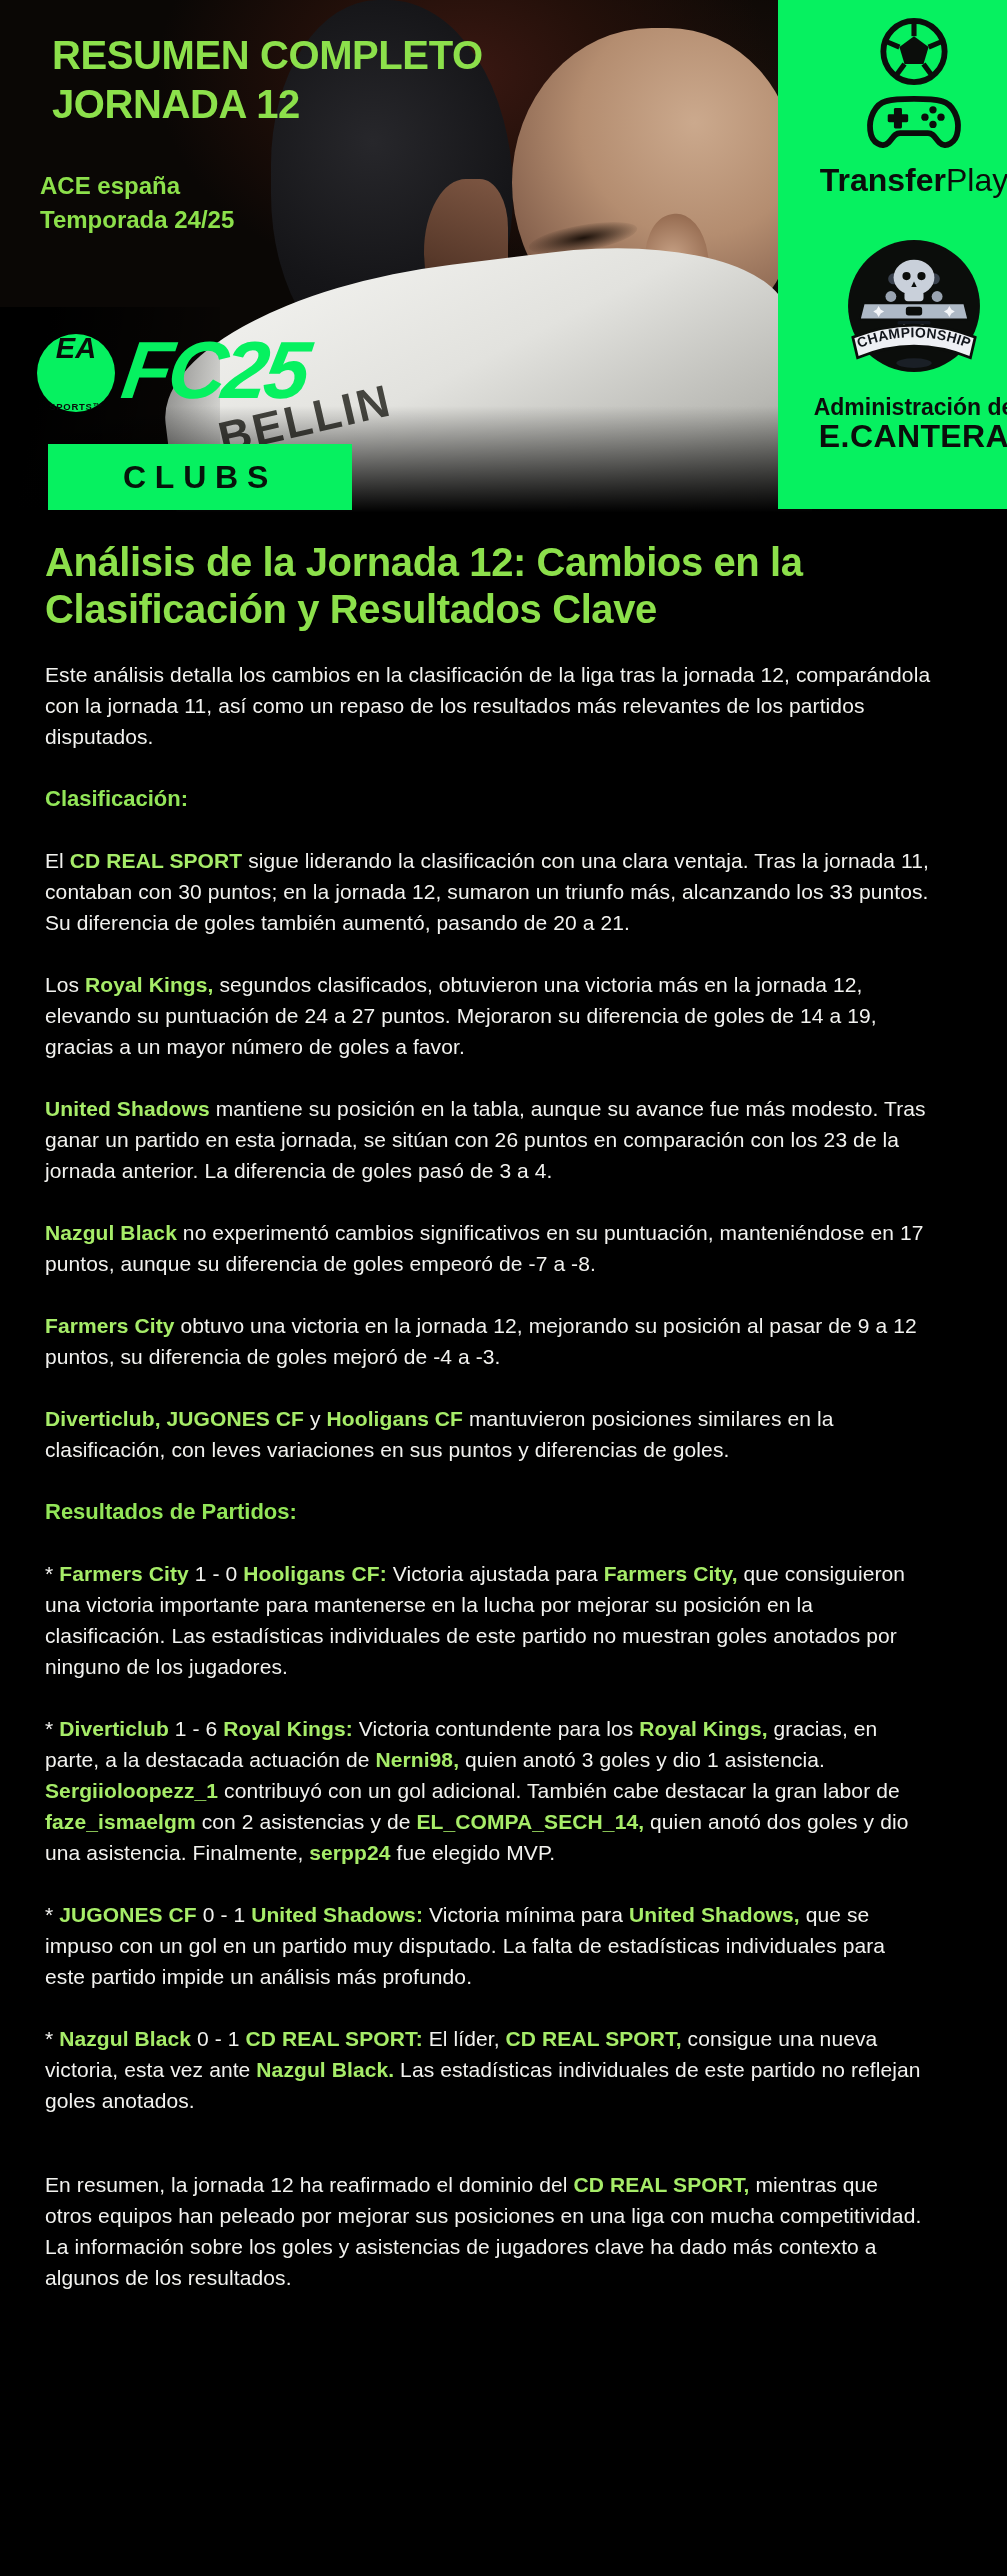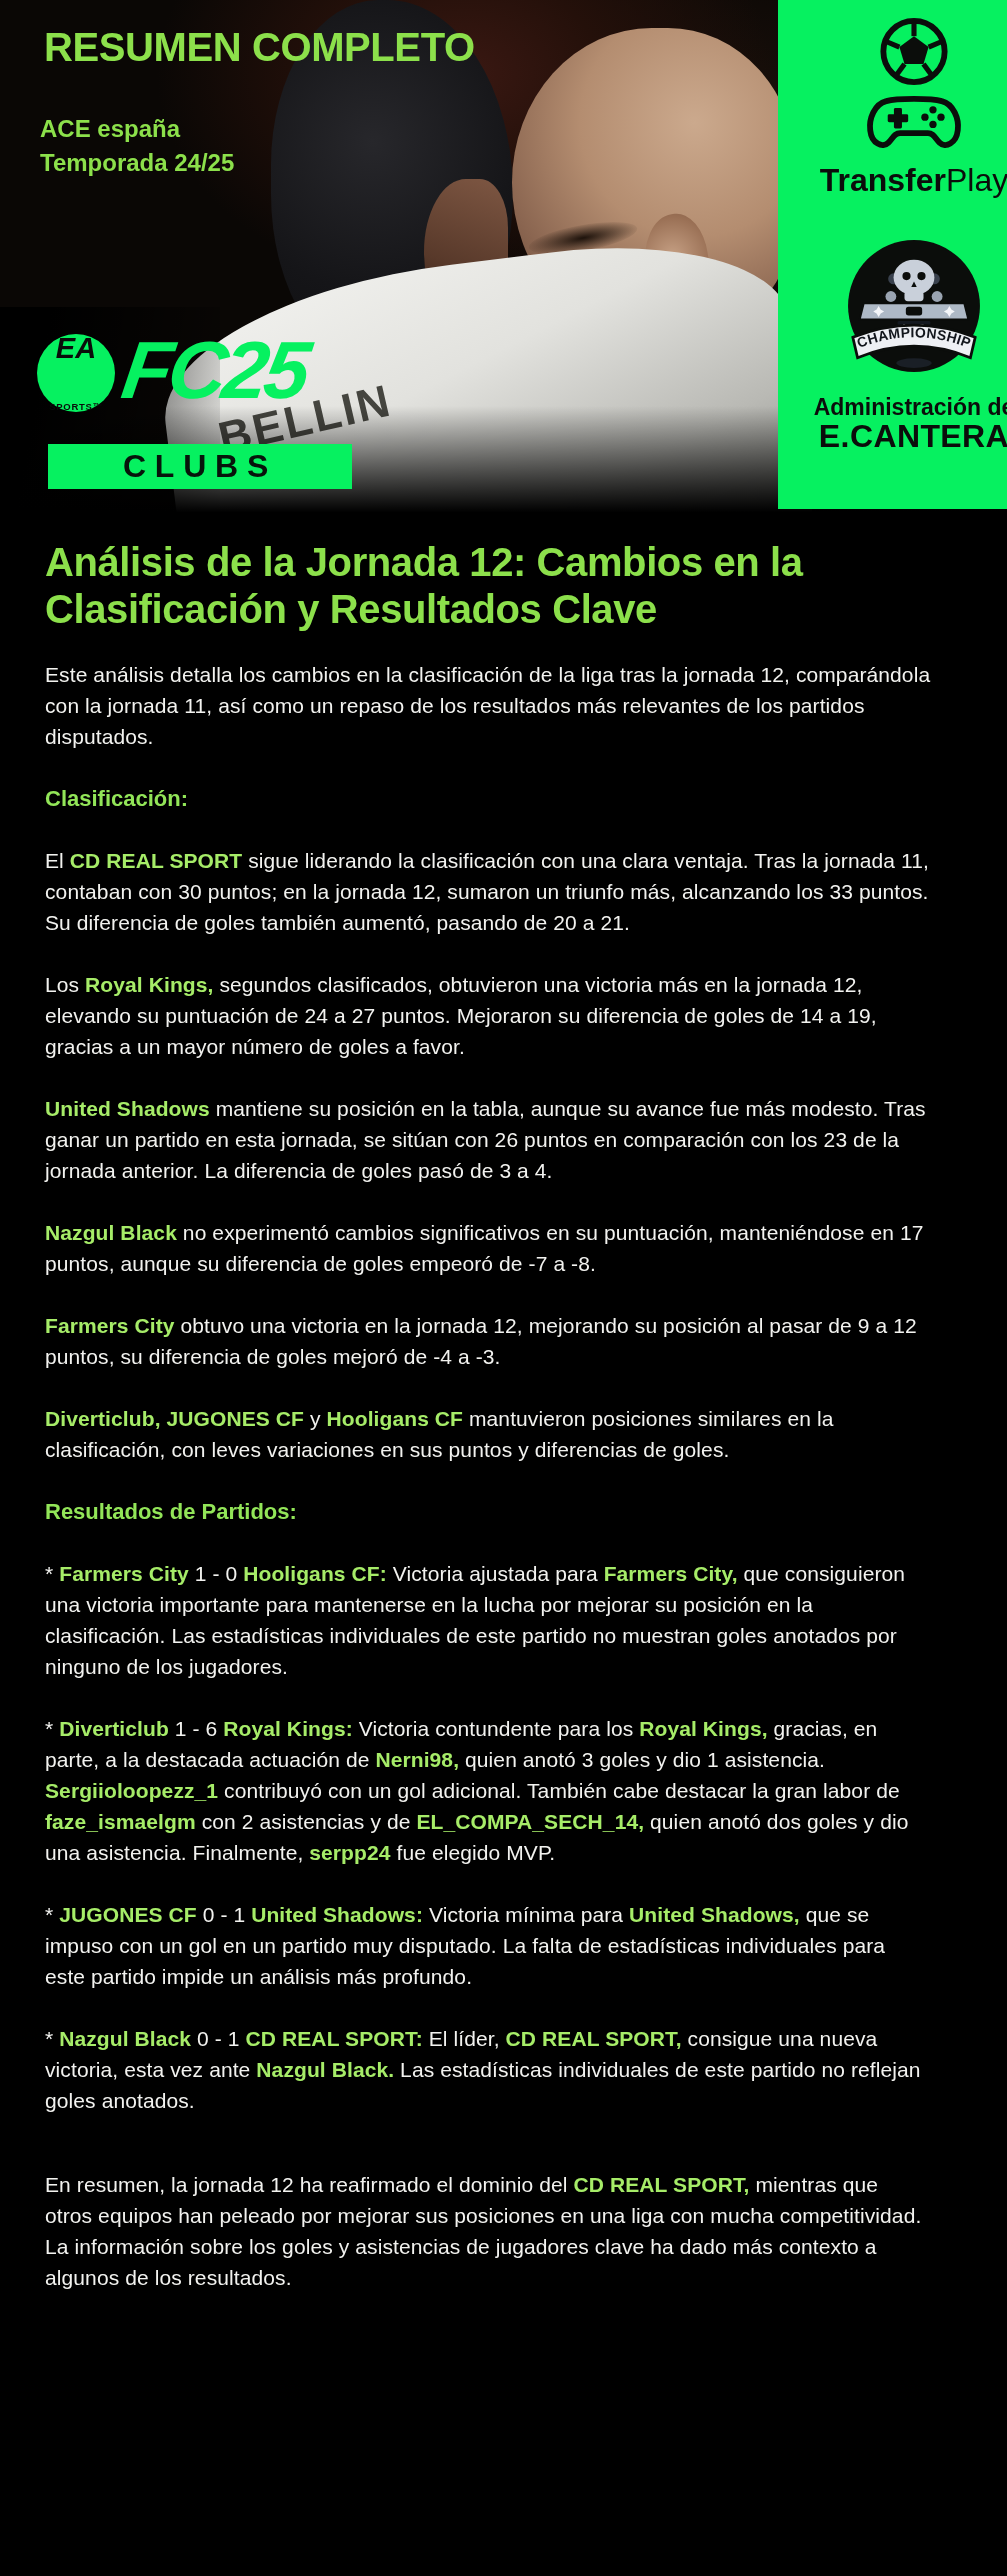--- a/index.html
+++ b/index.html
@@ -28,32 +28,32 @@
         border-radius:48% 36% 0 0 / 40% 30% 0 0;
         background:linear-gradient(160deg,#f4f4f1 0%,#e2e2de 40%,#b9b9b4 72%,#84847f 100%);}
   .jersey-text{position:absolute;left:51px;top:110px;transform:rotate(-6deg);
         font-size:45px;font-weight:700;color:#45453f;letter-spacing:2.2px;}
   .corner-shadow{left:0;top:307px;width:220px;height:220px;
         background:linear-gradient(100deg,#000 20%,rgba(0,0,0,0) 100%);}
   .photo-fade{position:absolute;left:0;right:0;top:406px;height:121px;
         background:linear-gradient(rgba(0,0,0,0), #000 88%);}
 
   .hero-copy{position:absolute;left:40px;top:19px;z-index:4;}
-  .hero-title{margin:4px;font-size:40px;line-height:49px;font-weight:700;letter-spacing:-0.4px;color:#8CE04B;}
+  .hero-title{margin:12px;font-size:40px;line-height:49px;font-weight:700;letter-spacing:-0.4px;color:#8CE04B;}
   .hero-title span{display:block;}
   .hero-sub1{margin-top:40px;font-size:24px;line-height:34px;font-weight:700;color:#8CE04B;}
   .hero-sub2{font-size:24px;line-height:34px;font-weight:700;color:#8CE04B;}
 
   .ea-badge{position:absolute;left:37px;top:334px;width:78px;height:78px;border-radius:50%;
         background:#06F160;z-index:4;display:flex;flex-direction:column;align-items:center;justify-content:space-between;}
   .ea-badge .ea{font-style:italic;font-weight:900;font-size:29px;line-height:28px;color:#0a0c0a;}
   .ea-badge .sports{font-weight:700;font-size:9.5px;letter-spacing:0.7px;color:#0a0c0a;}
   .fc25{position:absolute;left:123px;top:331px;z-index:4;font-size:81px;line-height:79px;
         font-weight:900;font-style:italic;letter-spacing:-3.7px;color:#06F160;transform:skewX(-8deg);}
-  .clubs-bar{position:absolute;left:48px;top:444px;width:304px;height:45px;background:#06F160;z-index:4;
+  .clubs-bar{position:absolute;left:48px;top:444px;width:304px;height:66px;background:#06F160;z-index:4;
         display:flex;align-items:center;justify-content:center;}
   .clubs-bar span{font-size:32px;font-weight:900;letter-spacing:8.8px;color:#07140b;}
 
   .panel{position:absolute;left:778px;top:0;width:272px;height:509px;background:#06F160;z-index:5;
         display:flex;flex-direction:column;align-items:center;text-align:center;}
   .panel svg{display:block;}
   .brand{margin-top:5.9px;font-size:32px;line-height:34px;color:#0b0d0b;}
   .brand b{font-weight:800;}
   .badge-wrap{margin-top:41px;}
   .admin1{margin-top:19px;font-size:23px;line-height:29px;font-weight:700;color:#0b0d0b;}
@@ -85,20 +85,21 @@
     <div class="ph neck"></div>
     <div class="ph jersey">
       <span class="jersey-text">BELLIN</span>
     </div>
     <div class="ph corner-shadow"></div>
     <div class="photo-fade"></div>
 
     <div class="hero-copy">
       <h1 class="hero-title">
         <span>RESUMEN COMPLETO</span>
+        <span>JORNADA 12</span>
       </h1>
       <div class="hero-sub1">ACE españa</div>
       <div class="hero-sub2">Temporada 24/25</div>
     </div>
 
     <div class="ea-badge">
       <span class="ea">EA</span>
       <span class="sports">SPORTS™</span>
     </div>
     <div class="fc25">FC25</div>

